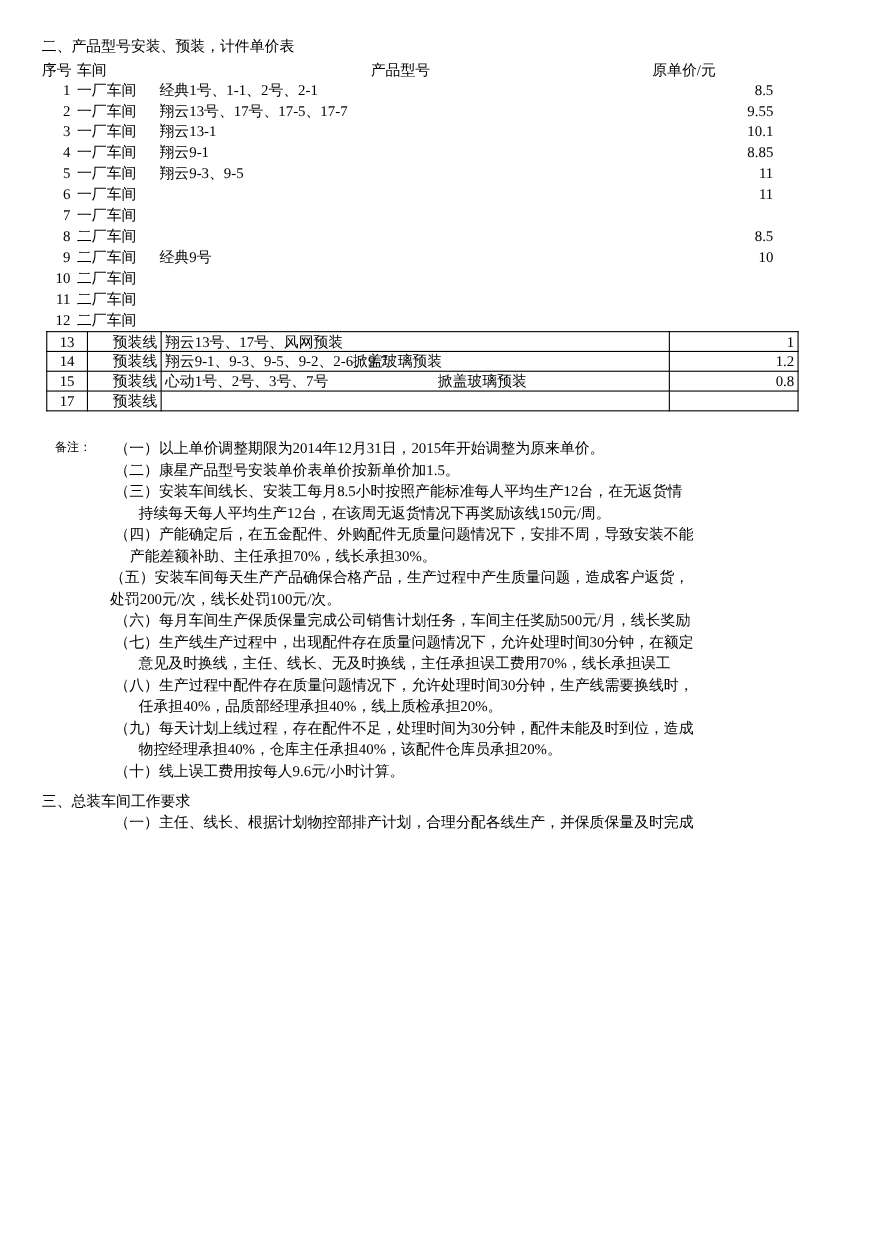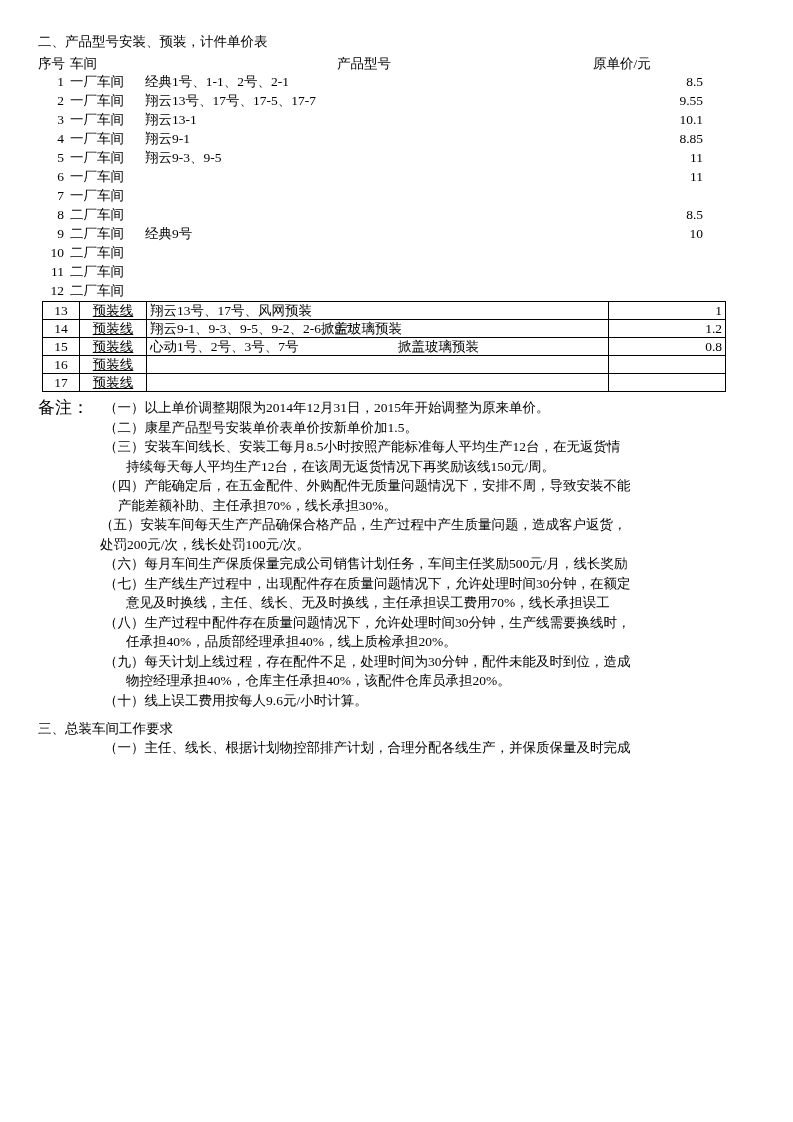--- a/index.html
+++ b/index.html
@@ -91,21 +91,21 @@
   }
   .btable td {
     border: 1px solid #000000;
     height: 17px;
     padding: 0 3px;
     line-height: 17px;
     white-space: nowrap;
     overflow: hidden;
   }
   .bt-no   { width: 30px;  text-align: center; }
-  .bt-ws   { width: 60px;  text-align: center; text-decoration: underline;   }
+  .bt-ws   { width: 60px;  text-align: right;   }
   .bt-mdl  { width: 455px; text-align: left;   position: relative; }
   .bt-prc  { width: 110px; text-align: right;  }
   .bt-mdl .mdl-main { }
   .bt-mdl .mdl-note {
     position: absolute;
     left: 251px;
     top: 0;
   }
   .bt-mdl .mdl-note-near {
     position: absolute;
@@ -115,23 +115,23 @@
 
   
   .remarks {
     position: absolute;
     left: 0;
     top: 398px;
     width: 793px;
   }
   .rm-label {
     position: absolute;
-    left: 38px;
+    left: 50px;
     top: 0;
-    font-size: 17px;
+    font-size: 11px;
     line-height: 19.5px;
     white-space: nowrap;
   }
   .rm-line {
     position: absolute;
     font-size: 13.5px;
     line-height: 19.5px;
     white-space: nowrap;
   }
   .rm-idt1 { left: 104px; }
@@ -247,26 +247,20 @@
           <td class="bt-no">14</td>
           <td class="bt-ws">预装线</td>
           <td class="bt-mdl"><span class="mdl-main">翔云9-1、9-3、9-5、9-2、2-6、9-7</span><span class="mdl-note-near">掀盖玻璃预装</span></td>
           <td class="bt-prc">1.2</td>
         </tr>
         <tr>
           <td class="bt-no">15</td>
           <td class="bt-ws">预装线</td>
           <td class="bt-mdl"><span class="mdl-main">心动1号、2号、3号、7号</span><span class="mdl-note">掀盖玻璃预装</span></td>
           <td class="bt-prc">0.8</td>
-        </tr>
-        <tr>
-          <td class="bt-no">16</td>
-          <td class="bt-ws">预装线</td>
-          <td class="bt-mdl"><span class="mdl-main"></span></td>
-          <td class="bt-prc"></td>
         </tr>
         <tr>
           <td class="bt-no">17</td>
           <td class="bt-ws">预装线</td>
           <td class="bt-mdl"><span class="mdl-main"></span></td>
           <td class="bt-prc"></td>
         </tr>
       </tbody>
   </table>
 

